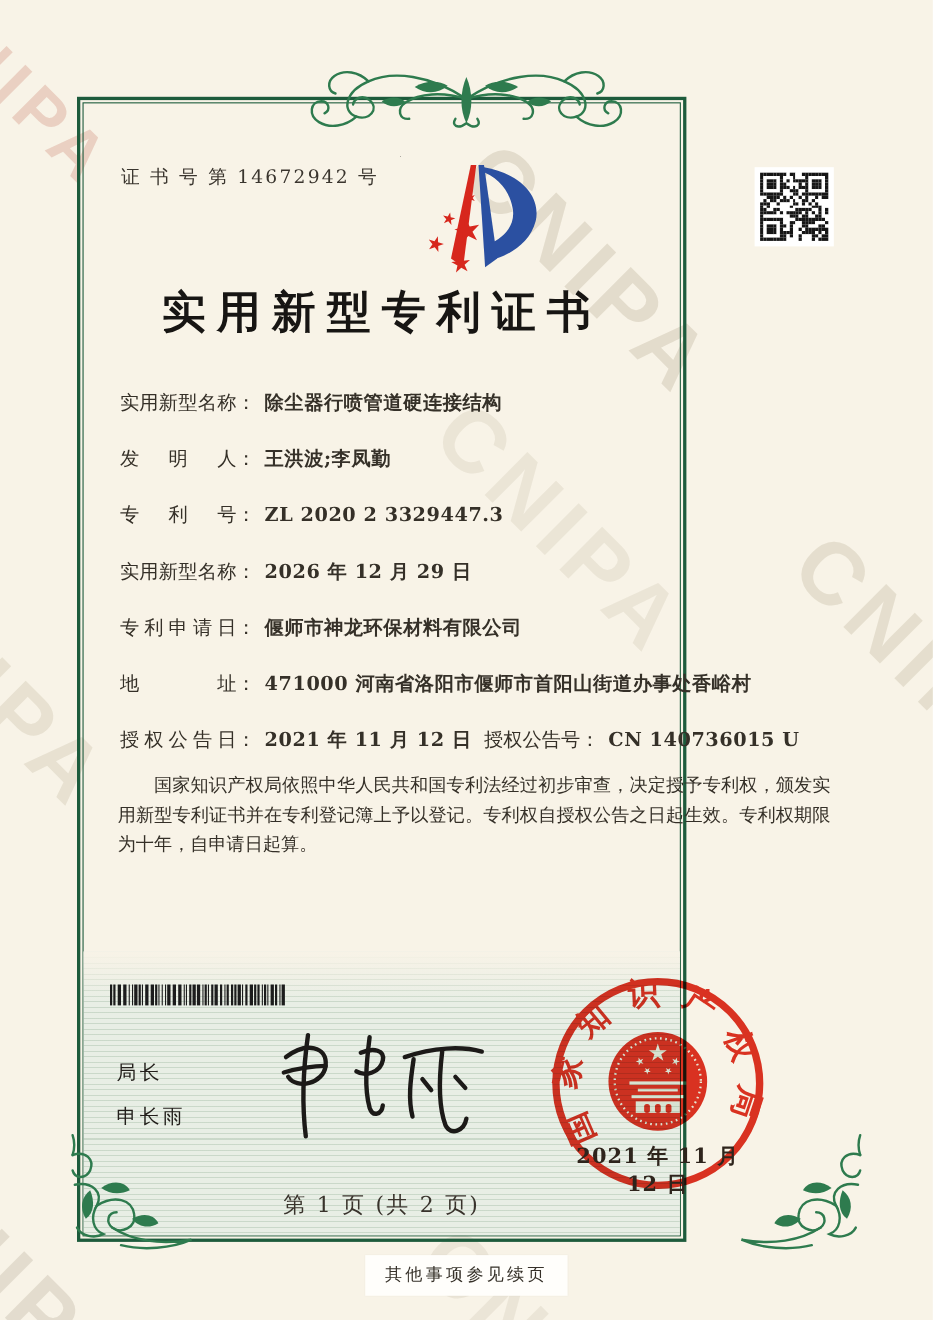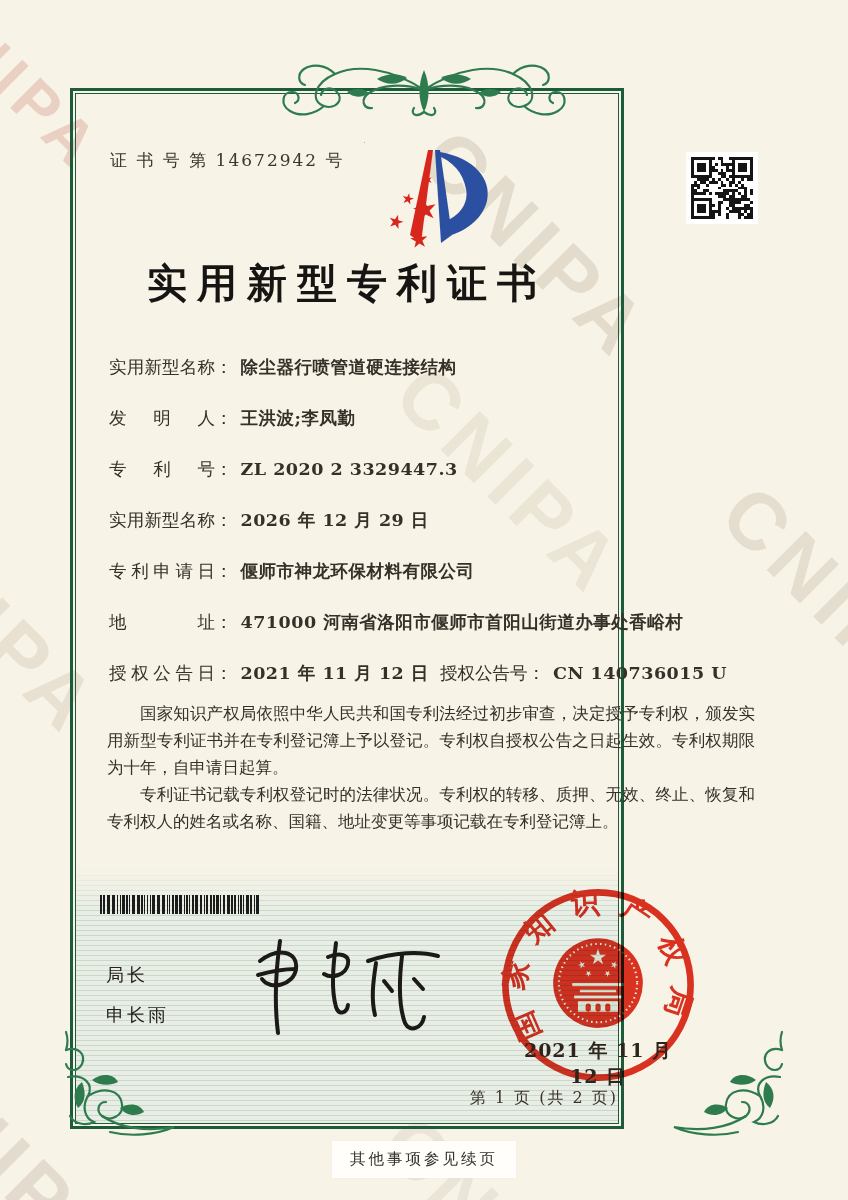--- a/index.html
+++ b/index.html
@@ -61,22 +61,22 @@
       #e8eee5;
   }
   .band-fade{position:absolute;left:0;top:0;width:100%;height:46px;
       background:linear-gradient(#f8f3e7,rgba(248,243,231,0));}
   .barcode{position:absolute;left:24px;top:30px;width:184px;height:19px;display:flex;align-items:stretch;}
   .barcode i{display:block;background:#1c1c1c;}
   .officer{position:absolute;left:30px;top:98px;z-index:6;
       font-family:"DejaVu Sans","Liberation Sans",sans-serif;font-size:18px;letter-spacing:3px;color:#23201c;}
   .officer .name{margin-top:16px;}
   .signature{position:absolute;left:168px;top:62px;z-index:6;}
-  .page-info{position:absolute;left:0;bottom:14px;width:100%;text-align:right;
-      font-size:16px;letter-spacing:2px;color:#39332c;z-index:6;}
+  .page-info{position:absolute;left:0;bottom:14px;width:100%;text-align:center;
+      font-size:20px;letter-spacing:2px;color:#39332c;z-index:6;}
   
   .seal{position:absolute;left:493px;top:880px;width:210px;height:210px;z-index:6;mix-blend-mode:multiply;}
   .seal-date{position:absolute;left:518px;top:1038px;width:160px;text-align:center;
       font-size:19px;letter-spacing:1px;color:#2e241c;z-index:7;font-weight:600;}
   
   .cont-note{position:absolute;left:50%;top:1141px;transform:translateX(-50%);
       background:#fffefb;padding:8px 18px;font-size:15.5px;letter-spacing:3px;color:#353028;z-index:5;
       box-shadow:0 0 2px rgba(0,0,0,.04);}
   .green-stroke{stroke:#2e7b4e;fill:none;stroke-width:2.2;stroke-linecap:round;}
   .green-fill{fill:#2e7b4e;stroke:none;}
@@ -593,21 +593,20 @@
       <div class="frow">
         <span class="flabel">授权公告日</span><span class="fcolon">：</span><span class="fvalue">2021 年 11 月 12 日</span>
         <span class="fpair2">
           <span>授权公告号</span><span class="fcolon">：</span><span class="fvalue">CN 140736015 U</span>
         </span>
       </div>
     </div>
 
     <div class="paras">
       <p>国家知识产权局依照中华人民共和国专利法经过初步审查，决定授予专利权，颁发实用新型专利证书并在专利登记簿上予以登记。专利权自授权公告之日起生效。专利权期限为十年，自申请日起算。</p>
-      <p>专利证书记载专利权登记时的法律状况。专利权的转移、质押、无效、终止、恢复和专利权人的姓名或名称、国籍、地址变更等事项记载在专利登记簿上。</p>
     </div>
 
     <div class="band">
       <div class="band-fade"></div>
       <div class="barcode">
           <i style="width: 2px; margin-right: 1px;"></i>
           <i style="width: 2px; margin-right: 2px;"></i>
           <i style="width: 3px; margin-right: 2px;"></i>
           <i style="width: 3px; margin-right: 2px;"></i>
           <i style="width: 1px; margin-right: 2px;"></i>

